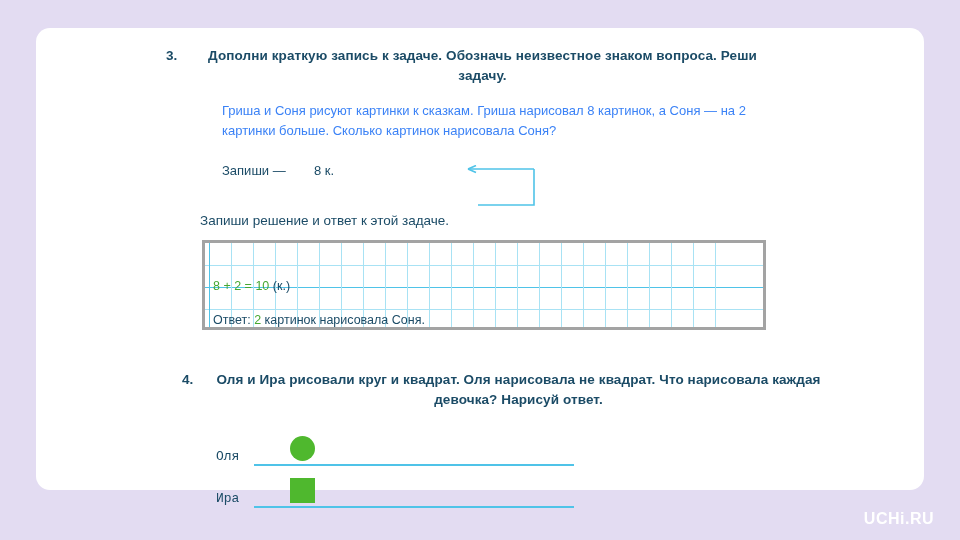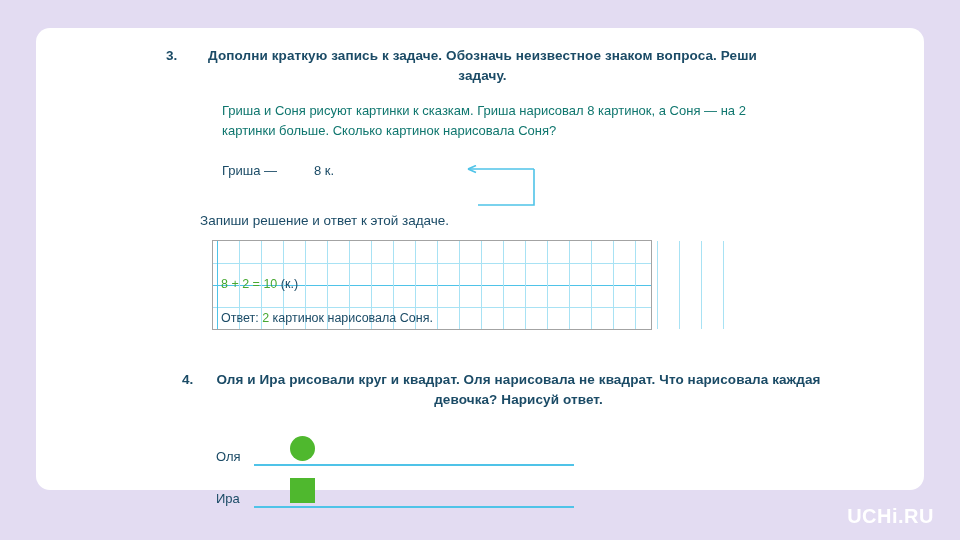--- a/index.html
+++ b/index.html
@@ -51,21 +51,21 @@
   }
   .task-head .t-text {
     max-width: 600px;
     text-align: center;
   }
 
   .problem-text {
     margin-top: 16px;
     margin-left: 56px;
     font-size: 13px;
-    color: #0f766e;
+    color: #3b82f6;
     line-height: 1.55;
     max-width: 570px;
   }
 
   .short-note {
     margin-top: 22px;
     margin-left: 56px;
     position: relative;
     width: 420px;
   }
@@ -98,24 +98,24 @@
     margin-top: 24px;
     margin-left: 34px;
     font-size: 13.5px;
     color: #1b4b66;
   }
 
   
   .grid-wrap {
     position: relative;
     margin-top: 12px;
-    margin-left: 46px;
-    width: 440px;
+    margin-left: 36px;
+    width: 564px;
     height: 90px;
-    border: 1px solid #a3a3a3;
+    border: 3px solid #a3a3a3;
     background: #ffffff;
     box-sizing: border-box;
   }
   .grid-lines {
     position: absolute;
     inset: 0;
   }
   .vline {
     position: absolute;
     top: 0;
@@ -165,20 +165,21 @@
     display: flex;
     align-items: flex-end;
     height: 34px;
     margin-bottom: 8px;
   }
   .draw-label {
     width: 38px;
     font-size: 13px;
     color: #1b4b66;
     padding-bottom: 2px;
+    font-family: Liberation Mono, monospace;
   }
   .draw-line {
     position: relative;
     width: 320px;
     height: 30px;
     border-bottom: 2px solid #4fc3e8;
   }
   .shape-circle {
     position: absolute;
     left: 36px;
@@ -195,21 +196,21 @@
     width: 25px;
     height: 25px;
     background: #4fb82e;
   }
 
   
   .watermark {
     position: absolute;
     right: 26px;
     bottom: 12px;
-    font-size: 20px;
+    font-size: 16px;
     letter-spacing: 0.5px;
     color: #ffffff;
     font-weight: bold;
   }
 </style>
 </head>
 <body>
 
 <div class="slide">
   <div class="card">
@@ -218,21 +219,21 @@
       <div class="task3-block">
         <div class="task-head">
           <span class="task-num">3.</span>
           <span class="t-text">Дополни краткую запись к задаче. Обозначь неизвестное знаком вопроса. Реши задачу.</span>
         </div>
 
         <div class="problem-text">Гриша и Соня рисуют картинки к сказкам. Гриша нарисовал 8 картинок, а Соня — на 2 картинки больше. Сколько картинок нарисовала Соня?</div>
 
         <div class="short-note">
           <div class="note-row">
-            <span class="note-name">Гриша —</span>
+            <span class="note-name">Запиши —</span>
             <span class="note-val">8 к.</span>
           </div>
           <svg class="note-arrow" viewBox="0 0 100 42">
             <path d="M96 4 L96 40 L40 40" fill="none" stroke="#4fc3e8" stroke-width="1.6"></path>
             <path d="M96 4 L30 4" fill="none" stroke="#4fc3e8" stroke-width="1.6"></path>
             <path d="M30 4 L38 0.5 M30 4 L38 7.5" fill="none" stroke="#4fc3e8" stroke-width="1.6"></path>
           </svg>
         </div>
 
         <div class="sub-instruction">Запиши решение и ответ к этой задаче.</div>

